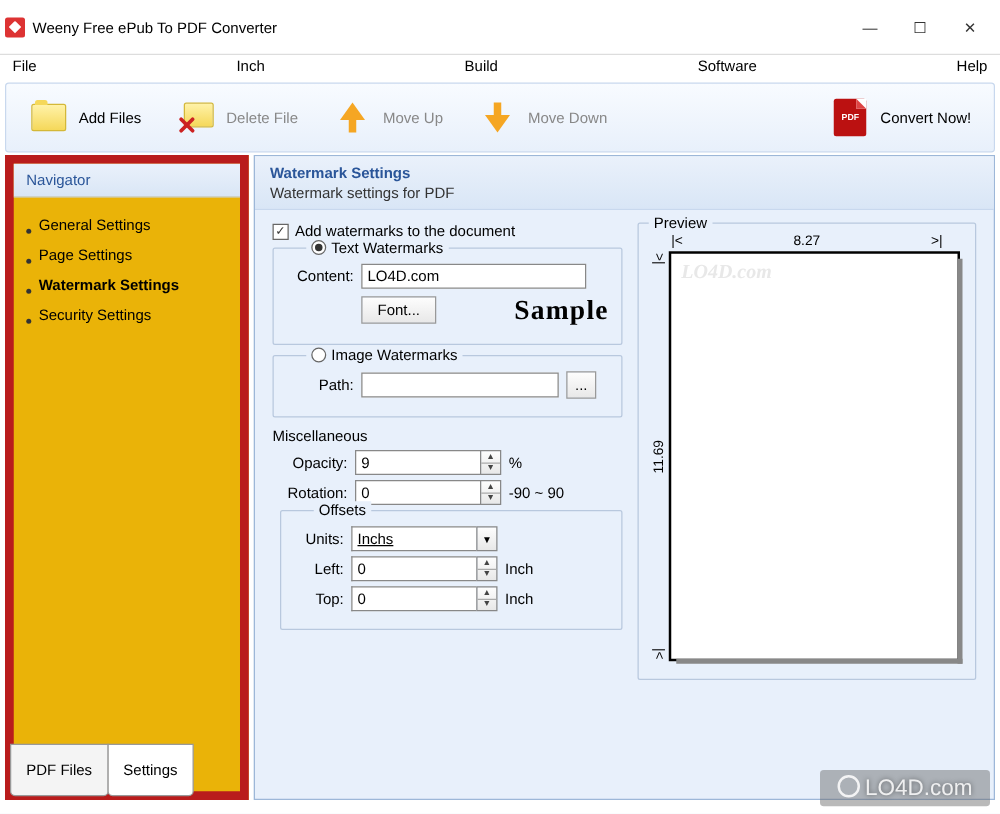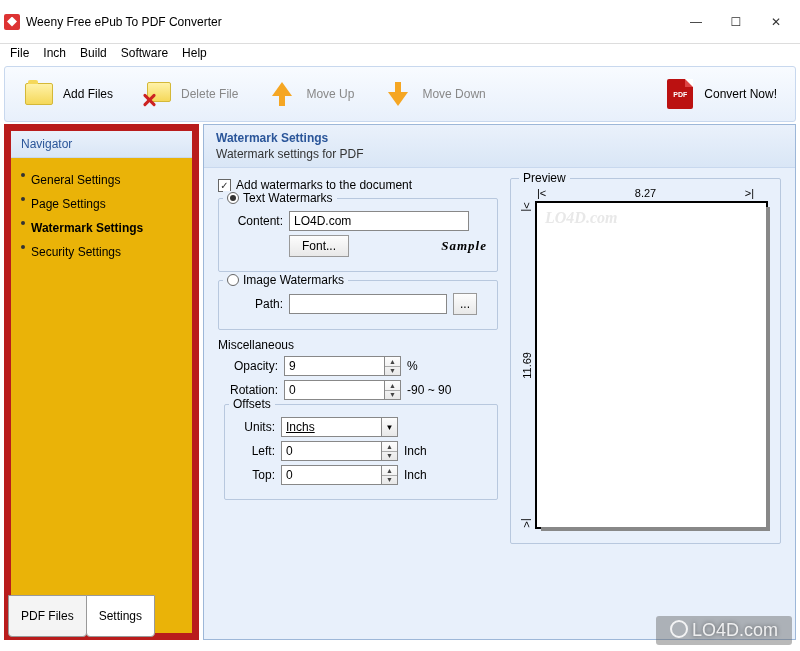--- a/index.html
+++ b/index.html
@@ -4,21 +4,21 @@
 <style>
 * { box-sizing: border-box; margin: 0; padding: 0; }
 body { font-family: "Segoe UI", Tahoma, sans-serif; font-size: 12px; background: #fff; width: 800px; height: 651px; overflow: hidden; position: relative; }
 
 .titlebar { height: 44px; background: #fff; border-bottom: 1px solid #ddd; display: flex; align-items: center; padding: 0 4px; }
 .titlebar .app-icon { width: 16px; height: 16px; background: #d33; margin-right: 6px; border-radius: 2px; position: relative; }
 .titlebar .app-icon::after { content: ""; position: absolute; inset: 3px; background: #fff; clip-path: polygon(50% 0, 100% 50%, 50% 100%, 0 50%); }
 .titlebar .title { flex: 1; color: #000; }
 .titlebar .win-btn { width: 40px; height: 28px; display: flex; align-items: center; justify-content: center; color: #333; }
 
-.menubar { height: 20px; display: flex; gap: 14px; padding: 2px 10px; }
+.menubar { height: 20px; display: flex; gap: 14px; padding: 2px 10px; justify-content: space-between; }
 .menubar span { cursor: default; }
 
 .toolbar { height: 56px; background: linear-gradient(#f8fbff, #e8f0fb); border: 1px solid #c8d8ee; margin: 2px 4px; border-radius: 3px; display: flex; align-items: center; padding: 0 8px; gap: 8px; }
 .tool-item { display: flex; align-items: center; gap: 8px; padding: 4px 10px; border-radius: 3px; }
 .tool-item.disabled { color: #888; }
 .tool-icon { width: 32px; height: 32px; display: flex; align-items: center; justify-content: center; }
 
 .folder-icon { width: 28px; height: 22px; background: linear-gradient(#fff2a8, #f5d85a); border-radius: 2px; position: relative; border: 1px solid #d4b838; }
 .folder-icon::before { content: ""; position: absolute; top: -4px; left: 2px; width: 10px; height: 4px; background: #f5d85a; border-radius: 2px 2px 0 0; }
 .delete-icon { position: relative; width: 28px; height: 24px; }
@@ -34,53 +34,53 @@
 .move-wrap { display: flex; flex-direction: column; align-items: center; }
 .move-down-wrap { display: flex; flex-direction: column-reverse; align-items: center; }
 .pdf-icon { width: 26px; height: 30px; background: #b11; border-radius: 2px; position: relative; display: flex; align-items: center; justify-content: center; color: #fff; font-size: 7px; font-weight: bold; }
 .pdf-icon::before { content: ""; position: absolute; top: 0; right: 0; border-top: 8px solid #fff; border-left: 8px solid #d44; }
 
 .main-area { display: flex; height: 516px; padding: 0 4px; gap: 4px; }
 
 .navigator { width: 195px; border: 7px solid #b91c1c; background: #eab308; }
 .nav-header { background: linear-gradient(#eaf1fb, #d9e6f6); padding: 6px 10px; color: #2a5599; border-bottom: 1px solid #c8d8ee; }
 .nav-list { padding: 10px 6px; }
-.nav-item { padding: 5px 4px; display: flex; align-items: flex-start; gap: 6px; }
+.nav-item { padding: 5px 4px; display: flex; align-items: flex-end; gap: 6px; }
 .nav-item .bullet { width: 4px; height: 4px; background: #333; border-radius: 50%; }
 .nav-item.active { font-weight: bold; }
 
 .content { flex: 1; border: 1px solid #9db7d8; background: #e8f0fb; position: relative; }
 .content-header { background: linear-gradient(#eaf1fb, #d9e6f6); padding: 6px 12px; border-bottom: 1px solid #c8d8ee; }
 .content-header .h-title { font-weight: bold; color: #2a5599; }
 .content-header .h-sub { color: #333; margin-top: 2px; }
 
 .content-body { padding: 10px 14px; display: flex; gap: 12px; }
 .settings-col { width: 280px; }
 .preview-col { flex: 1; }
 
 .chk-row { display: flex; align-items: center; gap: 5px; margin-bottom: 6px; }
 .chk { width: 13px; height: 13px; border: 1px solid #666; background: #fff; display: flex; align-items: center; justify-content: center; font-size: 10px; color: #333; }
 .radio { width: 12px; height: 12px; border: 1px solid #666; border-radius: 50%; background: #fff; display: flex; align-items: center; justify-content: center; }
 .radio.on::after { content: ""; width: 6px; height: 6px; background: #333; border-radius: 50%; }
 
 .fieldset { border: 1px solid #b8c8de; border-radius: 2px; padding: 8px 10px 10px; margin: 4px 0 8px; position: relative; }
-.fieldset .legend { position: absolute; top: -8px; left: 4px; background: #e8f0fb; padding: 0 4px; display: flex; align-items: center; gap: 4px; }
+.fieldset .legend { position: absolute; top: -8px; left: 26px; background: #e8f0fb; padding: 0 4px; display: flex; align-items: center; gap: 4px; }
 .form-row { display: flex; align-items: center; gap: 6px; margin: 4px 0; }
 .form-row label { width: 54px; text-align: right; }
 .txt-input { border: 1px solid #888; background: #fff; padding: 2px 4px; height: 20px; font-size: 12px; }
 .btn { border: 1px solid #999; background: linear-gradient(#fdfdfd,#e8e8e8); padding: 2px 12px; height: 22px; font-size: 12px; }
 .spinner { display: flex; }
 .spinner input { border: 1px solid #888; border-right: none; width: 100px; height: 20px; padding: 2px 4px; font-size: 12px; }
 .spin-btns { width: 17px; height: 20px; border: 1px solid #888; display: flex; flex-direction: column; background: linear-gradient(#fdfdfd,#e8e8e8); }
 .spin-btns div { flex: 1; display: flex; align-items: center; justify-content: center; font-size: 7px; color: #444; }
 .spin-btns div:first-child { border-bottom: 1px solid #aaa; }
 .select { display: flex; }
 .select .val { border: 1px solid #888; border-right: none; width: 100px; height: 20px; padding: 2px 4px; background: #fff; text-decoration: underline; }
 .select .dd { width: 17px; height: 20px; border: 1px solid #888; background: linear-gradient(#fdfdfd,#e8e8e8); display: flex; align-items: center; justify-content: center; font-size: 8px; }
-.sample { font-family: "Impact", fantasy; font-weight: bold; font-style: italic; font-size: 13px; letter-spacing: 1px; }
+.sample { font-family: "Impact", fantasy; font-weight: bold; font-size: 22px; letter-spacing: 1px; }
 
 .group-label { margin: 2px 0 4px; }
 .nested { margin-left: 6px; }
 
 .preview-fieldset { border: 1px solid #b8c8de; border-radius: 2px; padding: 8px; position: relative; height: 366px;}
 .preview-fieldset .legend { position: absolute; top: -8px; left: 8px; background: #e8f0fb; padding: 0 4px; }
 .preview-ruler-top { display: flex; justify-content: space-between; padding: 0 18px 2px; font-size: 11px; }
 .preview-inner { display: flex; height: 328px; }
 .ruler-left { width: 16px; display: flex; flex-direction: column; justify-content: space-between; align-items: center; font-size: 11px; }
 .ruler-left .mid { writing-mode: vertical-rl; transform: rotate(180deg); }

